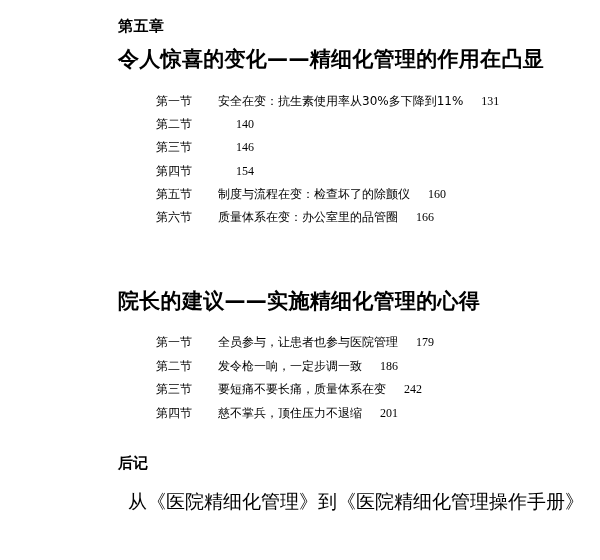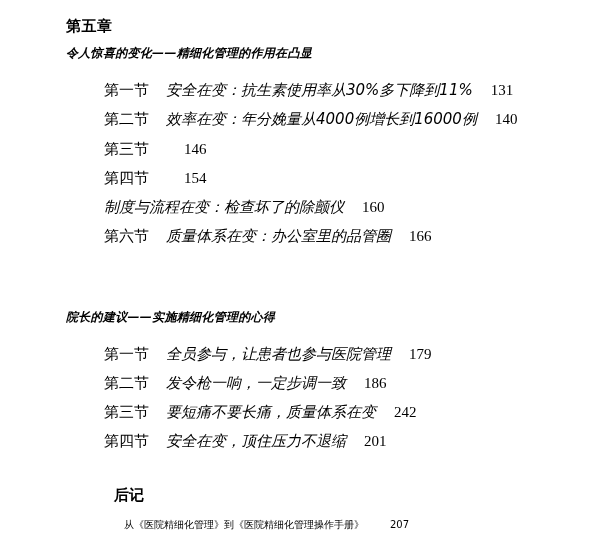--- a/index.html
+++ b/index.html
@@ -12,84 +12,81 @@
     background: #ffffff;
     font-family: "DejaVu Sans", sans-serif;
     color: #000000;
     overflow: hidden;
   }
   .page {
     position: relative;
     width: 600px;
     height: 560px;
     box-sizing: border-box;
-    padding: 14px 40px 0 66px;
+    padding: 14px 40px 0 118px;
   }
   .chapter {
     margin-bottom: 0;
   }
   .chapter-number {
     font-size: 15px;
     font-weight: bold;
     letter-spacing: 0.5px;
     line-height: 1.6;
     margin: 0 0 6px 0;
   }
   .chapter-title {
-    font-size: 12px;
+    font-size: 21px;
     font-weight: bold;
     letter-spacing: 0.3px;
     line-height: 1.5;
     margin: 0 0 14px 0;
     white-space: nowrap;
-    font-style: italic;
   }
   .sections {
     margin: 0;
     padding: 0;
     list-style: none;
   }
   .section-row {
     display: flex;
     align-items: baseline;
-    font-size: 15px;
+    font-size: 12px;
     line-height: 1.95;
     padding-left: 38px;
     white-space: nowrap;
   }
   .sec-label {
     width: 62px;
     flex: 0 0 62px;
   }
   .sec-title {
     flex: 0 0 auto;
-    font-style: italic;
   }
   .sec-page {
     margin-left: 18px;
     flex: 0 0 auto;
     font-family: Liberation Serif, serif;
   }
   .gap-block {
     height: 56px;
   }
   .postscript {
     margin-top: 26px;
-    margin-left: 48px;
   }
   .postscript-title {
     font-size: 15px;
     font-weight: bold;
     line-height: 1.6;
     margin: 0 0 8px 0;
   }
   .postscript-row {
     display: flex;
     align-items: baseline;
-    font-size: 10px;
+    font-size: 19px;
     line-height: 1.9;
     padding-left: 10px;
     white-space: nowrap;
   }
   .postscript-row .ps-text {
     flex: 0 0 auto;
   }
   .postscript-row .ps-page {
     margin-left: 26px;
     text-align: right;
@@ -104,32 +101,32 @@
     <div class="chapter-number">第五章</div>
     <div class="chapter-title">令人惊喜的变化——精细化管理的作用在凸显</div>
     <ul class="sections">
       <li class="section-row">
         <span class="sec-label">第一节</span>
         <span class="sec-title">安全在变：抗生素使用率从30%多下降到11%</span>
         <span class="sec-page">131</span>
       </li>
       <li class="section-row">
         <span class="sec-label">第二节</span>
-        <span class="sec-title">效率在变：年分娩量从4000例增长到16000例</span>
         <span class="sec-page">140</span>
       </li>
       <li class="section-row">
         <span class="sec-label">第三节</span>
         <span class="sec-page">146</span>
       </li>
       <li class="section-row">
         <span class="sec-label">第四节</span>
         <span class="sec-page">154</span>
       </li>
       <li class="section-row">
+        <span class="sec-label">第五节</span>
         <span class="sec-title">制度与流程在变：检查坏了的除颤仪</span>
         <span class="sec-page">160</span>
       </li>
       <li class="section-row">
         <span class="sec-label">第六节</span>
         <span class="sec-title">质量体系在变：办公室里的品管圈</span>
         <span class="sec-page">166</span>
       </li>
     </ul>
   </div>
@@ -149,21 +146,21 @@
         <span class="sec-title">发令枪一响，一定步调一致</span>
         <span class="sec-page">186</span>
       </li>
       <li class="section-row">
         <span class="sec-label">第三节</span>
         <span class="sec-title">要短痛不要长痛，质量体系在变</span>
         <span class="sec-page">242</span>
       </li>
       <li class="section-row">
         <span class="sec-label">第四节</span>
-        <span class="sec-title">安全在变，顶住压力不退缩</span>
+        <span class="sec-title">慈不掌兵，顶住压力不退缩</span>
         <span class="sec-page">201</span>
       </li>
     </ul>
   </div>
 
   <div class="postscript">
     <div class="postscript-title">后记</div>
     <div class="postscript-row">
       <span class="ps-text">从《医院精细化管理》到《医院精细化管理操作手册》</span>
       <span class="ps-page">207</span>

